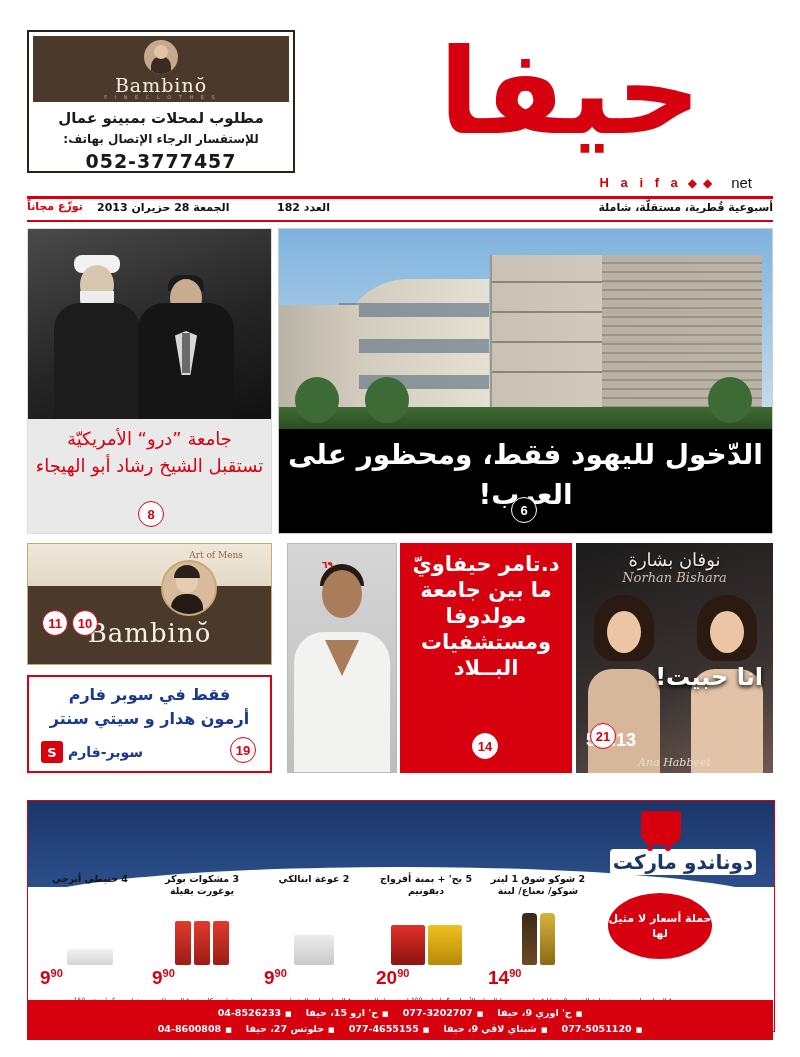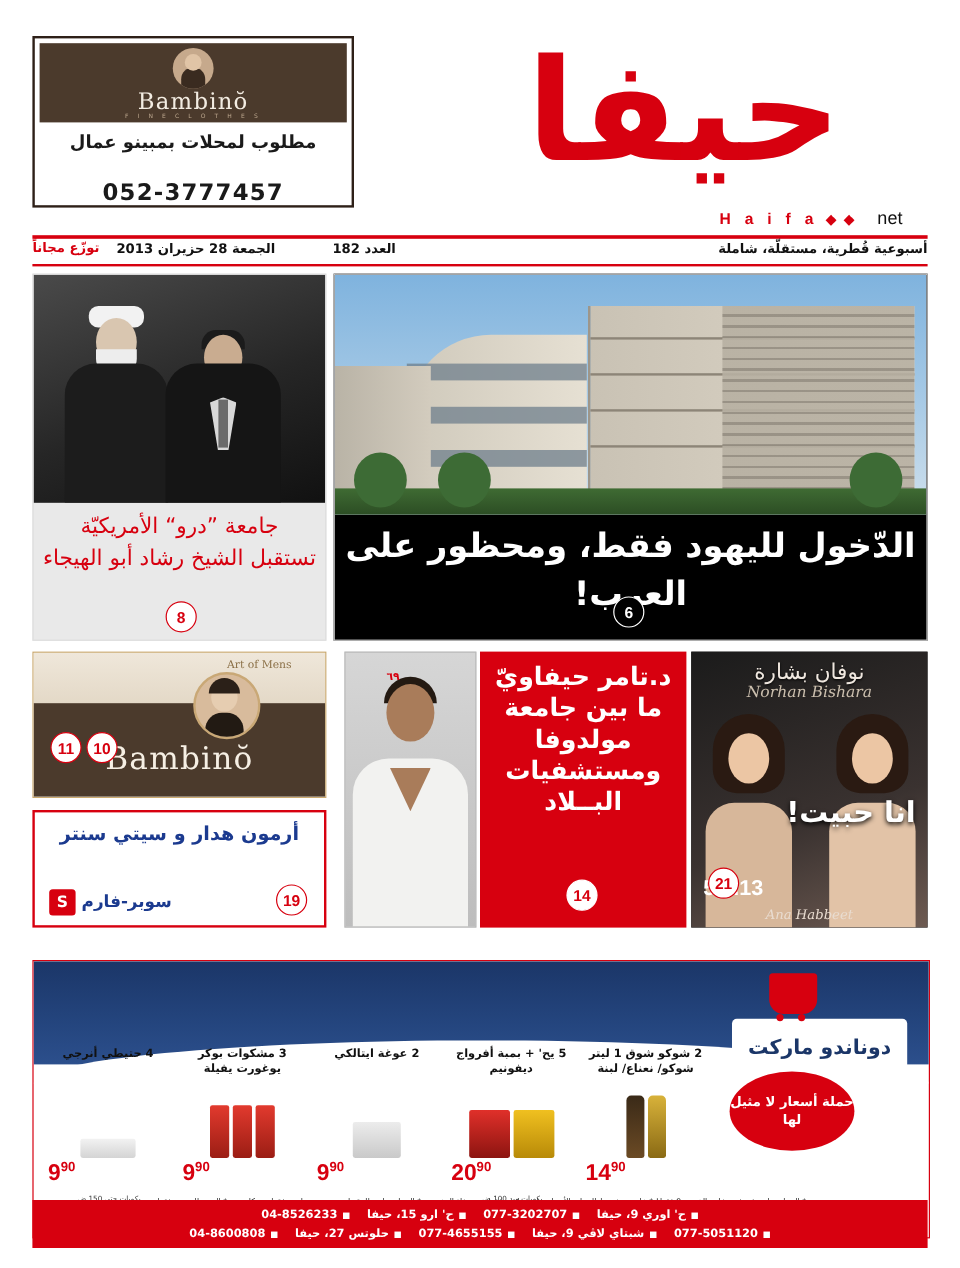--- a/index.html
+++ b/index.html
@@ -493,22 +493,22 @@
   .brand-badge .cart {
     width: 40px; height: 34px; margin: 0 auto;
     background: #d7000f; border-radius: 3px 3px 12px 12px; position: relative;
   }
   .brand-badge .cart::after {
     content: ""; position: absolute; left: 6px; bottom: -6px;
     width: 6px; height: 6px; border-radius: 50%; background: #d7000f;
     box-shadow: 18px 0 0 #d7000f;
   }
   .brand-badge .bname {
-    margin-top: 4px; color: #1b3668; font-weight: bold; font-size: 17px; direction: rtl;
-    background: #fff; border-radius: 4px; padding: 14px 0; margin-left: 44px;
+    margin-top: 4px; color: #1b3668; font-weight: bold; font-size: 20px; direction: rtl;
+    background: #fff; border-radius: 4px; padding: 1px 0; margin-left: 44px;
   }
   .promo-circle {
     position: absolute; right: 62px; top: 92px;
     width: 104px; height: 66px; border-radius: 50%;
     background: #d7000f; color: #fff; direction: rtl;
     display: flex; align-items: center; justify-content: center; text-align: center;
     font-size: 11px; font-weight: bold; line-height: 15px;
   }
   .products {
     position: absolute; left: 8px; top: 72px; width: 556px; height: 120px;
@@ -571,20 +571,21 @@
 
   <div class="masthead">
 
     <div class="ad-bambino-top">
       <div class="bambino-brown">
         <div class="portrait"></div>
         <div class="brand">Bambinŏ</div>
         <div class="brand-sub">F I N E   C L O T H E S</div>
       </div>
       <div class="line1">مطلوب لمحلات بمبينو عمال</div>
+      <div class="line2">للإستفسار الرجاء الإتصال بهاتف:</div>
       <div class="phone">052-3777457</div>
     </div>
 
     <div class="logo-wrap">
       <div class="logo-arabic">حيفا</div>
       <div class="logo-latin">
         <span class="haifa">H a i f a</span>
         <span class="diamonds">◆ ◆</span>
         <span class="net">net</span>
       </div>
@@ -699,20 +700,21 @@
         <div class="body"></div>
     </div>
     <div class="poster-arabic">انا حبيت!</div>
     <div class="poster-date">5.7.13</div>
     <div class="poster-latin">Ana Habbeet</div>
     <div class="page-badge">21</div>
   </div>
 
   <div class="cell ad-super">
     <div class="txt">
+      <div>فقط في سوبر فارم</div>
       <div>أرمون هدار و سيتي سنتر</div>
     </div>
     <div class="logo">
       <span class="mark">S</span>
       <span class="name">سوبر-فارم</span>
     </div>
     <div class="page-badge">19</div>
   </div>
 
   <div class="bottom-ad">

